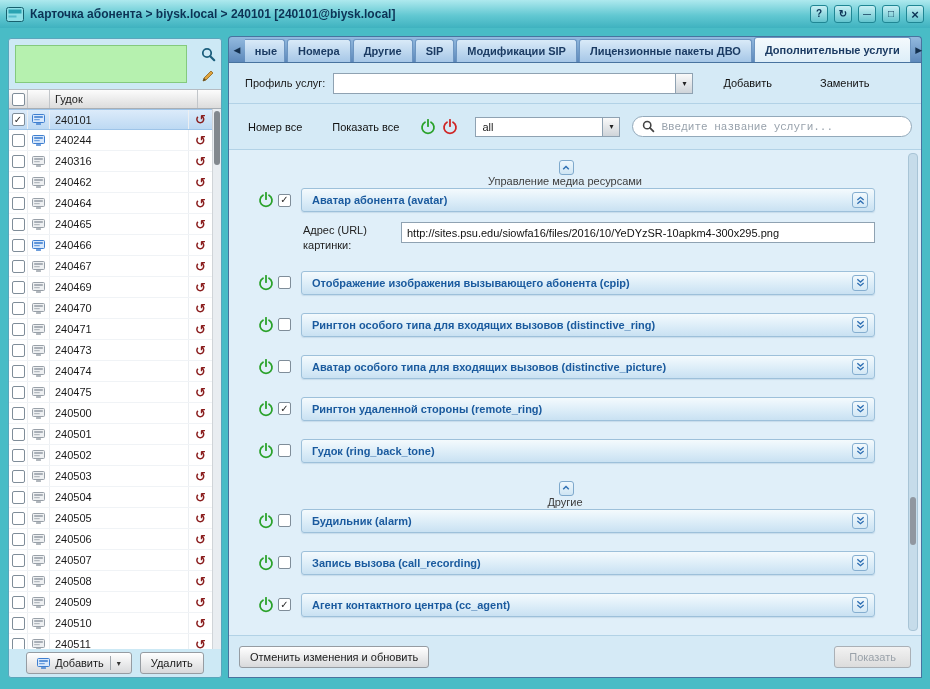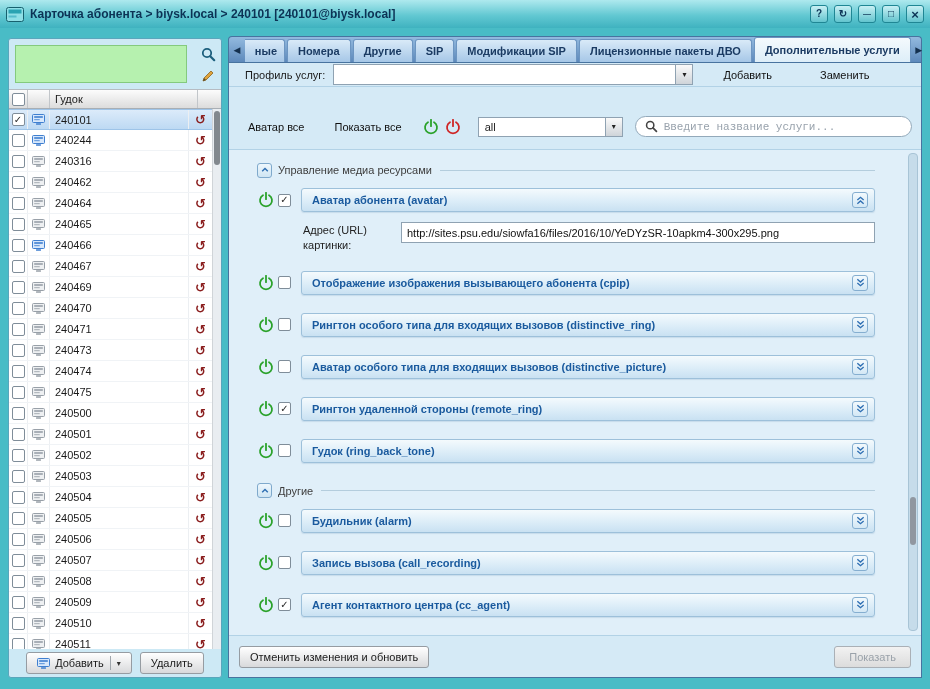--- a/index.html
+++ b/index.html
@@ -45,42 +45,42 @@
 .right-panel{position:absolute;left:228px;top:36px;width:694px;height:642px;}
 .tabbar{height:26px;display:flex;align-items:flex-end;background:linear-gradient(#93badf,#5d89bb);border:1px solid #48739f;border-bottom:none;border-radius:4px 4px 0 0;padding:0 1px;}
 .tab-scroll{width:14px;height:24px;display:flex;align-items:center;justify-content:center;color:#14304e;font-size:9px;flex:0 0 auto;background:none;border:none;}
 .tab-scroll.right{margin-left:auto;}
 .tab{height:23px;display:flex;align-items:center;padding:0 10px;margin:0 1px;background:linear-gradient(#d9eaf8,#a6c7e7);border:1px solid #6c95c1;border-bottom:none;border-radius:3px 3px 0 0;font-weight:bold;color:#1b3b63;white-space:nowrap;flex:0 0 auto;font-size:11px;}
 .tab.active{background:linear-gradient(#f4fafd,#ddeef8);height:25px;}
 .tab.clipped{width:40px;overflow:hidden;justify-content:flex-end;padding:0 7px 0 0;border-left:none;border-top-left-radius:0;}
 
 .content{position:absolute;top:26px;left:0;right:0;bottom:0;background:#d5eaf6;border:1px solid #48739f;}
 
-.profile-row{position:absolute;top:0;left:0;right:0;height:24px;display:flex;align-items:center;padding-left:16px;border-bottom:1px solid #b2d2e6;}
+.profile-row{position:absolute;top:0;left:0;right:0;height:41px;display:flex;align-items:center;padding-left:16px;border-bottom:1px solid #b2d2e6;}
 .profile-row .lbl{margin-right:8px;}
 .combo{display:flex;align-items:center;height:21px;background:#fff;border:1px solid #8fa2b2;}
 .combo .val{flex:1;padding:0 6px;color:#222;white-space:nowrap;overflow:hidden;}
 .combo .cbtn{width:17px;height:100%;border-left:1px solid #8fa2b2;background:linear-gradient(#fafafa,#cfd4d9);display:flex;align-items:center;justify-content:center;font-size:8px;color:#222;flex:0 0 auto;}
 .profile-combo{width:360px;}
 .flat-btn{background:none;border:none;font-size:11px;color:#111;font-family:inherit;}
 .profile-row .add{margin-left:30px;}
 .profile-row .replace{margin-left:48px;}
 
 .filter-row{position:absolute;top:41px;left:0;right:0;height:46px;display:flex;align-items:center;padding:0 9px 0 19px;border-bottom:1px solid #b2d2e6;}
 .filter-row .show{margin-left:30px;}
 .powerbtn{width:18px;height:18px;display:flex;align-items:center;justify-content:center;background:none;border:none;flex:0 0 auto;}
 .filter-row .pgreen{margin-left:20px;}
 .filter-row .pred{margin-left:4px;}
 .filter-combo{width:145px;margin-left:16px;height:20px;}
 .searchbox{flex:1;margin-left:12px;height:21px;background:#fff;border:1px solid #93a9ba;border-radius:11px;display:flex;align-items:center;padding:0 9px;gap:6px;}
 .searchbox input{flex:1;border:none;outline:none;background:transparent;font-family:Liberation Mono, monospace;font-size:11px;color:#222;}
 .searchbox input::placeholder{color:#98a2ac;}
 
 .services{position:absolute;top:87px;left:0;right:0;bottom:42px;overflow:hidden;padding:6px 46px 0 28px;background:#e0eff9;}
-.sec-head{display:flex;align-items:center;height:20px;margin:4px 0 8px;}
+.sec-head{display:flex;align-items:center;height:20px;margin:4px 0 8px;flex-direction:column;}
 .collapse-btn{width:15px;height:15px;border:1px solid #7fa9cc;border-radius:3px;background:linear-gradient(#eef7fd,#cfe5f3);display:flex;align-items:center;justify-content:center;flex:0 0 auto;}
 .sec-title{margin:0 8px 0 6px;color:#3d3d3d;white-space:nowrap;}
 .sec-rule{flex:1;height:1px;background:#b4cddd;}
 .service{margin-bottom:18px;}
 .service-main{display:flex;align-items:center;}
 .power{width:18px;height:18px;flex:0 0 auto;display:flex;align-items:center;justify-content:center;}
 .service-main .cb{margin-left:3px;}
 .service-bar{flex:1;margin-left:10px;height:24px;display:flex;align-items:center;padding:0 6px 0 10px;background:linear-gradient(#f4fafd 0%,#dcedf8 55%,#c9e1f2 100%);border:1px solid #9dc0da;border-radius:3px;box-shadow:0 1px 1px rgba(120,160,190,.25);}
 .service-name{color:#1a5a9e;font-weight:bold;white-space:nowrap;overflow:hidden;}
 .chev-btn{margin-left:auto;width:16px;height:16px;border:1px solid #85aed0;border-radius:3px;background:linear-gradient(#f2f9fd,#d4e8f5);display:flex;align-items:center;justify-content:center;flex:0 0 auto;}
@@ -703,21 +703,21 @@
       <span class="lbl">Профиль услуг:</span>
       <div class="combo profile-combo">
         <span class="val"></span>
         <span class="cbtn">▾</span>
       </div>
       <button class="flat-btn add">Добавить</button>
       <button class="flat-btn replace">Заменить</button>
     </div>
 
     <div class="filter-row">
-      <button class="flat-btn">Аватар все</button>
+      <button class="flat-btn">Номер все</button>
       <button class="flat-btn show">Показать все</button>
       <button class="powerbtn pgreen">
         <span style="display:flex;">
           <svg width="16" height="16" viewBox="0 0 16 16">
               <path d="M5 3.2 A 6 6 0 1 0 11 3.2" fill="none" stroke="#2ba22b" stroke-width="1.8" stroke-linecap="round"></path>
               <line x1="8" y1="0.8" x2="8" y2="7.2" stroke="#2ba22b" stroke-width="1.8" stroke-linecap="round"></line>
             </svg>
         </span>
       </button>
       <button class="powerbtn pred">

